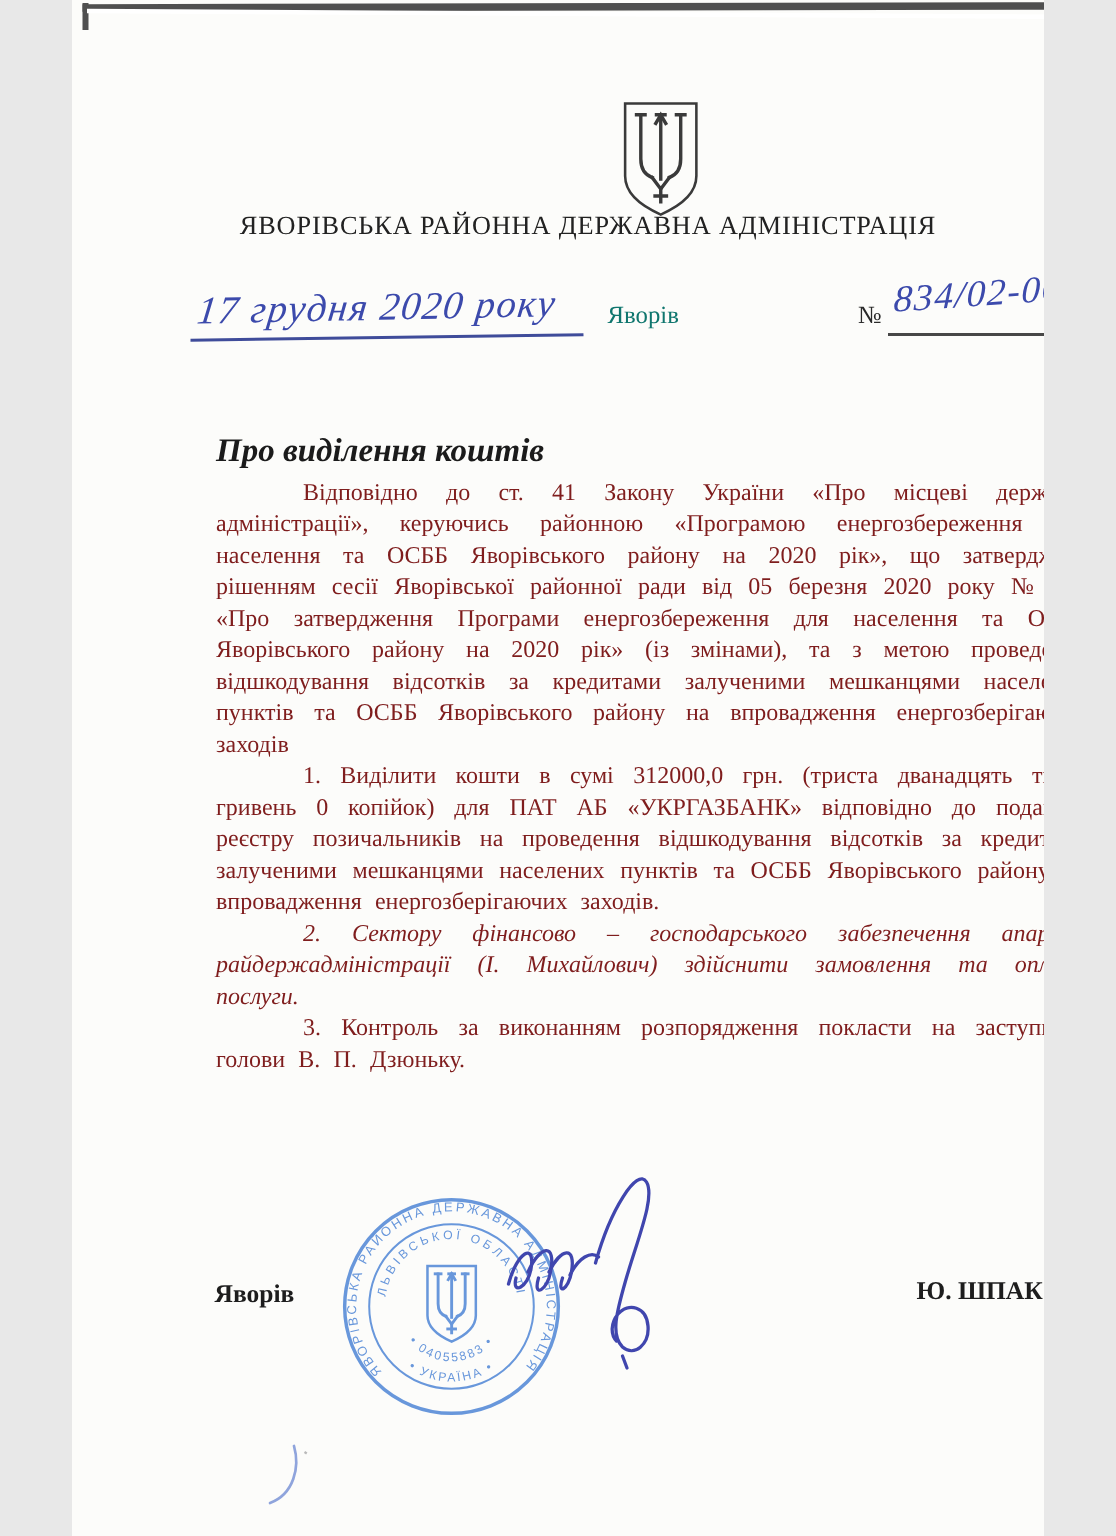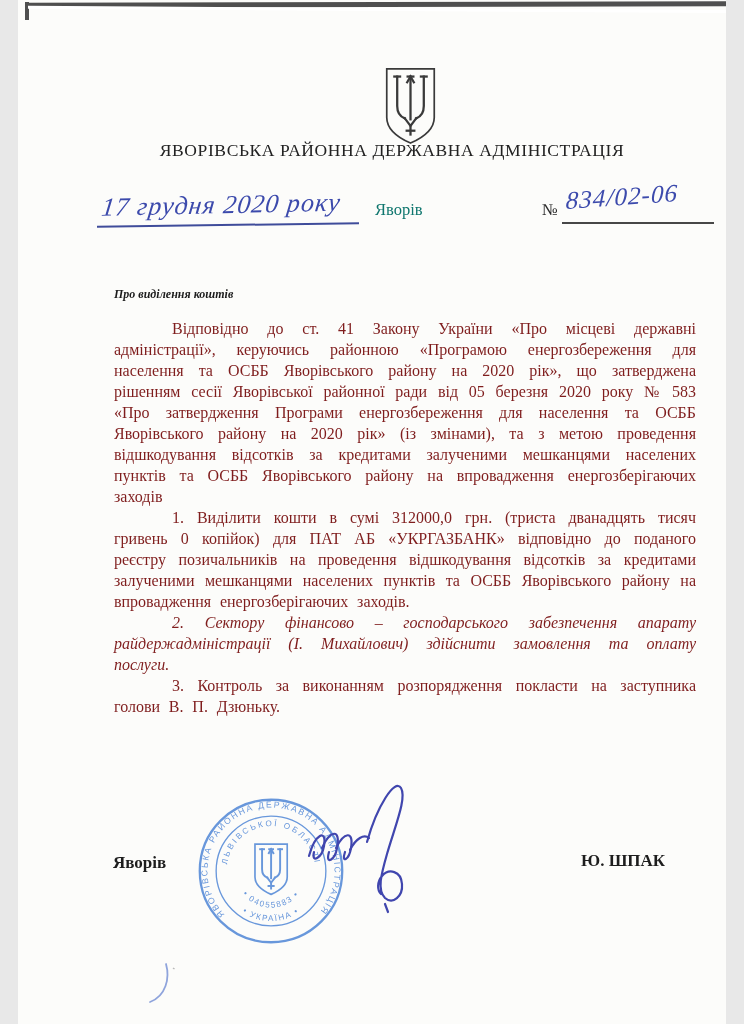--- a/index.html
+++ b/index.html
@@ -1,18 +1,18 @@
 <!DOCTYPE html>
 <html><head>
 <meta charset="utf-8">
 <style>
   html,body{margin:0;padding:0;background:#e8e8e8;}
   .page{
     position:relative;
-    width:708px;height:1024px;
+    width:648px;height:1024px;
     margin:0 auto;
     background:#fcfcfa;
     font-family:"Liberation Serif", serif;
     color:#1d1d1d;
     overflow:hidden;
   }
   
   .artifact-top{position:absolute;left:7px;top:2px;width:737px;height:5px;background:#4f4f4f;transform:rotate(-0.12deg);}
   .artifact-corner{position:absolute;left:7px;top:2px;width:4px;height:18px;background:#4f4f4f;}
   .artifact-sliver{position:absolute;left:10px;top:8px;width:730px;height:3px;background:#ffffff;transform:rotate(0.35deg);}
@@ -22,21 +22,21 @@
   .doc-type{position:absolute;left:40px;right:0;top:173px;text-align:center;font-size:19px;font-weight:bold;letter-spacing:2px;color:#1a1a1a;}
 
   .hw{font-style:italic;color:#3c4aac;}
   .date-hw{position:absolute;left:84px;top:190px;width:260px;font-size:26px;letter-spacing:1px;transform:skewX(-8deg) rotate(-1.2deg);white-space:nowrap;}
   .date-underline{position:absolute;left:79px;top:224px;width:262px;height:2px;background:#3f4c9a;transform:rotate(-0.8deg);}
   .place{position:absolute;left:357px;top:200px;font-size:16.5px;color:#0f766e;}
   .number-label{position:absolute;left:524px;top:200px;font-size:16.5px;color:#2a2a2a;}
   .number-underline{position:absolute;left:544px;top:222px;width:152px;height:1.5px;background:#474747;}
   .number-hw{position:absolute;left:548px;top:183px;font-size:25px;letter-spacing:1px;transform:skewX(-6deg) rotate(-4deg);white-space:nowrap;}
 
-  .subject{position:absolute;left:96px;top:287px;font-size:12px;font-weight:bold;font-style:italic;color:#1b1b1b;}
+  .subject{position:absolute;left:96px;top:287px;font-size:22px;font-weight:bold;font-style:italic;color:#1b1b1b;}
 
   .body-flow{position:absolute;left:96px;top:318px;width:582px;font-size:16px;line-height:21px;text-align:justify;color:#7f1d1d;}
   .body-flow p{margin:0;text-indent:58px;word-spacing:0.3em;}
   .resolution-heading{margin:20px 0 0 62px;font-size:17px;font-weight:bold;letter-spacing:0.5px;}
   .item-1{margin-top:14px;}
   .item-2{margin-top:18px;font-style:italic;}
   .item-3{margin-top:18px;}
 
   .signer-title{position:absolute;left:95px;top:853px;font-size:17px;font-weight:bold;}
   .signer-name{position:absolute;left:563px;top:851px;font-size:17px;font-weight:bold;}

